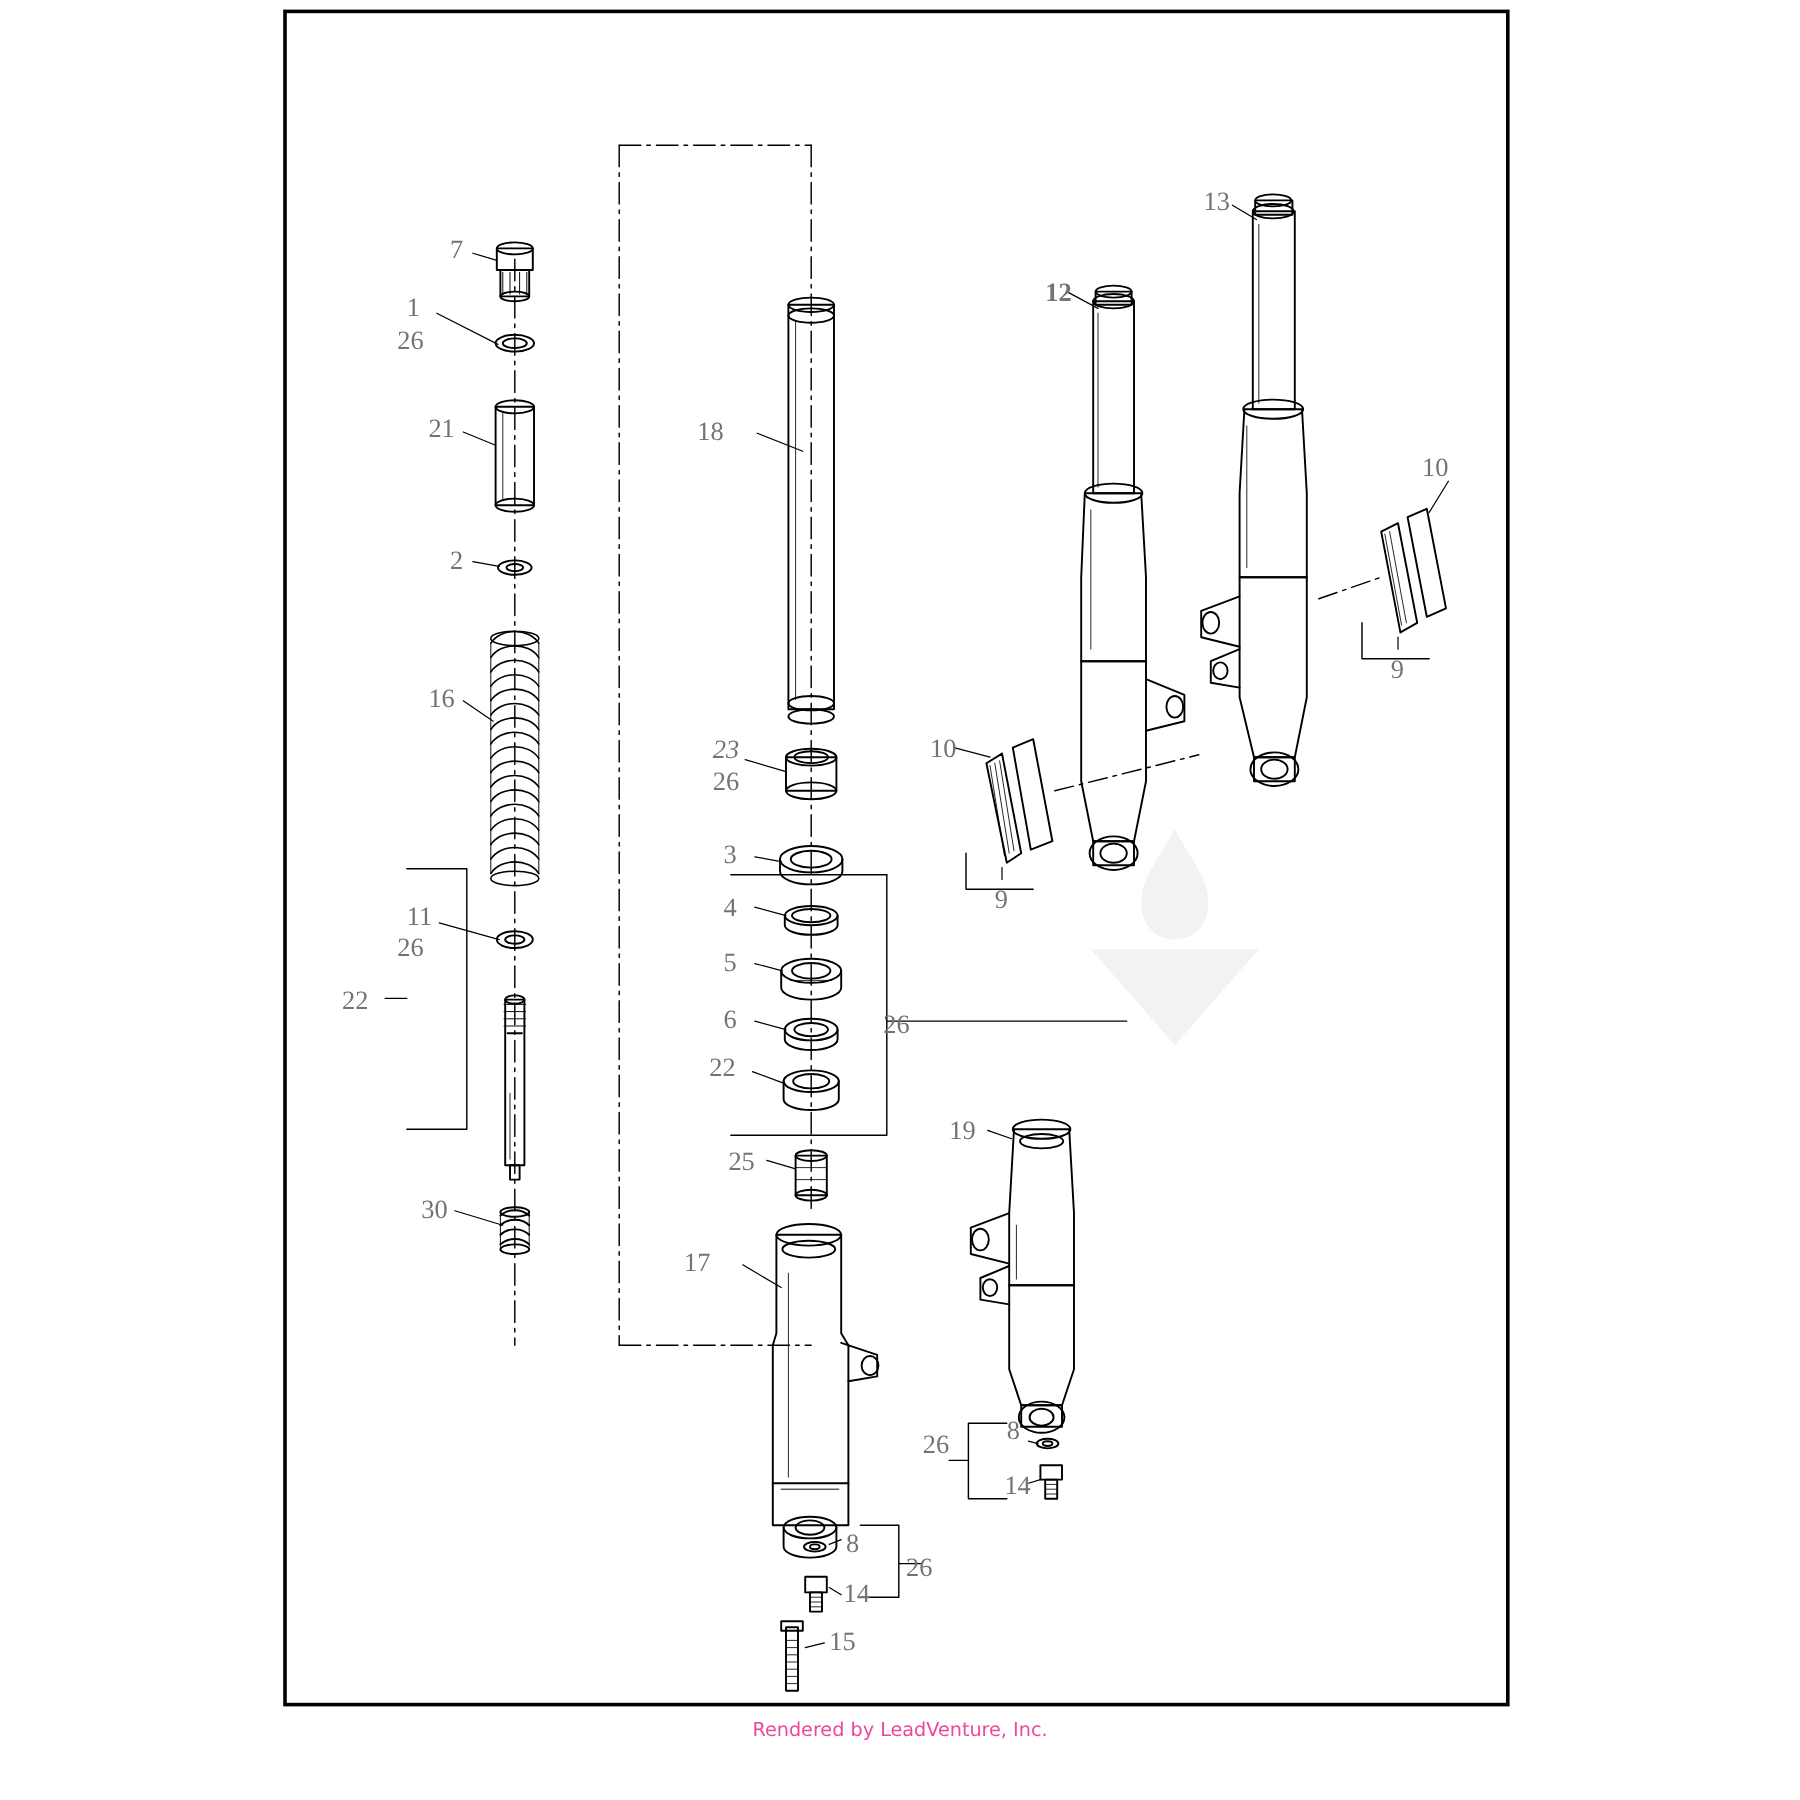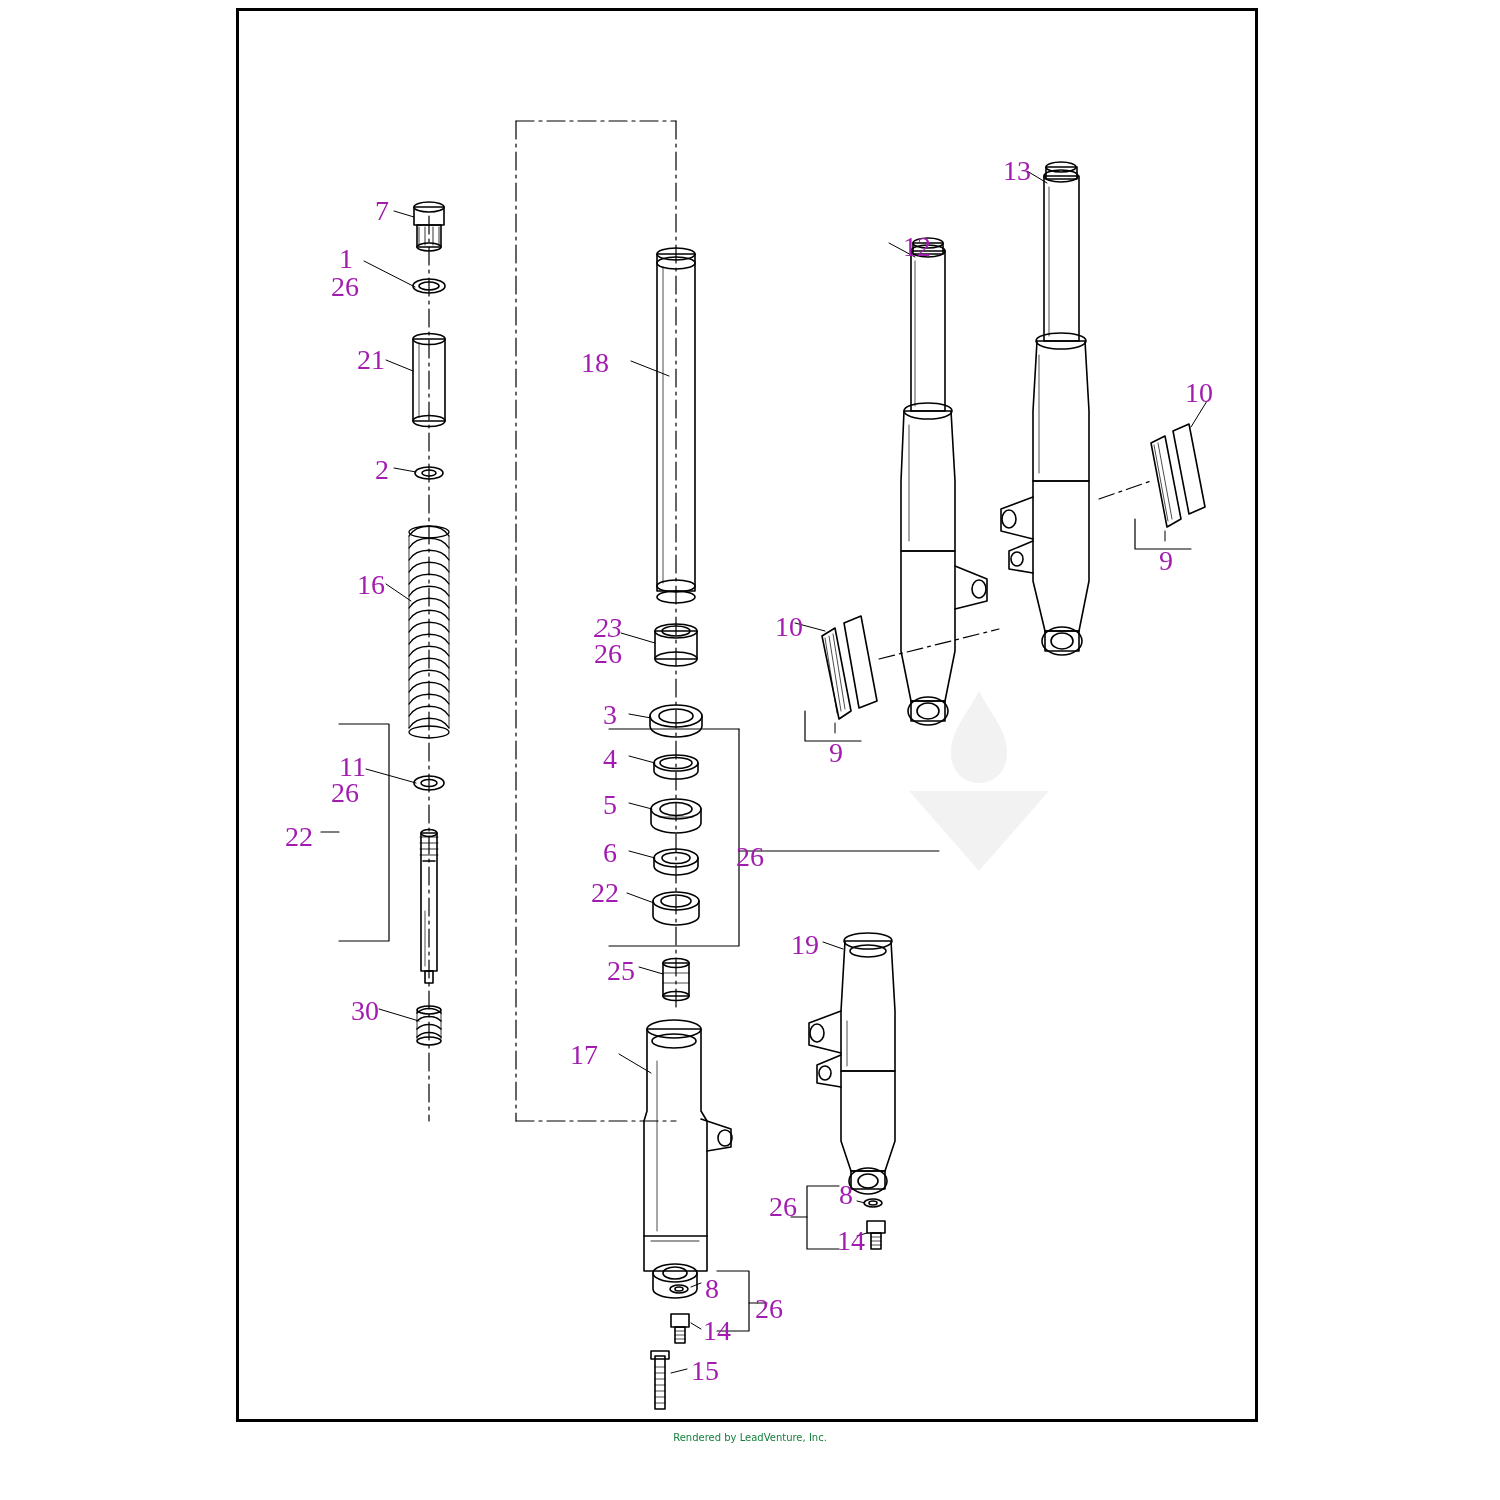--- a/index.html
+++ b/index.html
@@ -30,22 +30,22 @@
     background: #fff;
     box-sizing: border-box;
   }
   .footer {
     position: absolute;
     left: 0;
     top: 1432px;
     width: 1500px;
     text-align: center;
     font-family: "DejaVu Sans", sans-serif;
-    font-size: 10px;
-    color: #15803d;
+    font-size: 16px;
+    color: #ec4899;
   }
   
   .watermark {
     position: absolute;
     left: 530px;
     top: 660px;
     width: 420px;
     height: 220px;
     opacity: 0.07;
     pointer-events: none;
@@ -64,22 +64,22 @@
   }
   svg.art {
     position: absolute;
     left: 0; top: 0;
     width: 1022px;
     height: 1414px;
   }
   .lbl {
     position: absolute;
     font-family: "Liberation Serif", serif;
-    font-size: 28px;
-    color: #a21caf;
+    font-size: 22px;
+    color: #737373;
     white-space: nowrap;
   }
 </style>
 </head>
 <body>
 
 <div id="page">
 
   <div class="frame">
 
@@ -424,21 +424,21 @@
     <div class="lbl" style="left:466px;  top:1262px;">8</div>
     <div class="lbl" style="left:516px;  top:1282px;">26</div>
     <div class="lbl" style="left:464px;  top:1304px;">14</div>
     <div class="lbl" style="left:452px;  top:1344px;">15</div>
 
     <div class="lbl" style="left:552px;  top:918px;">19</div>
     <div class="lbl" style="left:600px;  top:1168px;">8</div>
     <div class="lbl" style="left:530px;  top:1180px;">26</div>
     <div class="lbl" style="left:598px;  top:1214px;">14</div>
 
-    <div class="lbl" style="left:664px;  top:220px;">12</div>
+    <div class="lbl" style="left:632px;  top:220px;font-weight:bold;">12</div>
     <div class="lbl" style="left:536px;  top:600px;">10</div>
     <div class="lbl" style="left:590px;  top:726px;">9</div>
 
     <div class="lbl" style="left:764px;  top:144px;">13</div>
     <div class="lbl" style="left:946px;  top:366px;">10</div>
     <div class="lbl" style="left:920px;  top:534px;">9</div>
 
   </div>
 
   <div class="footer">Rendered by LeadVenture, Inc.</div>

